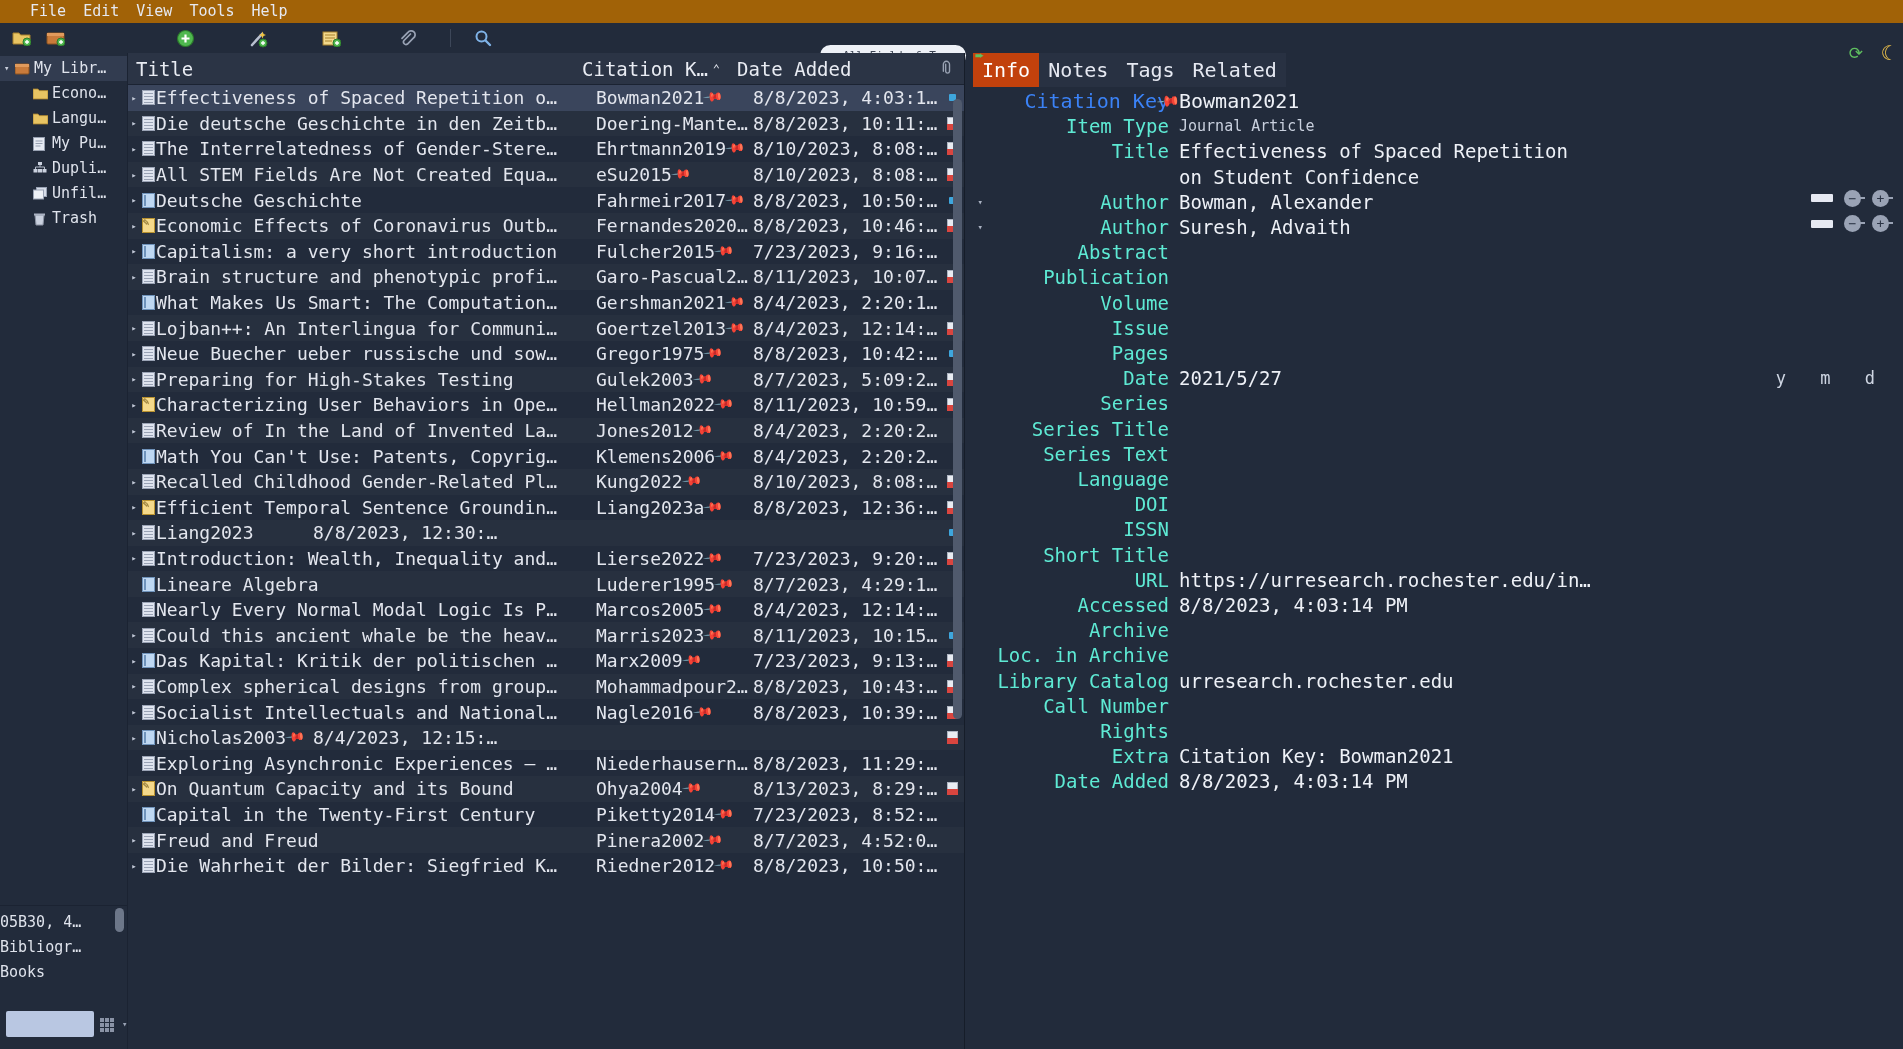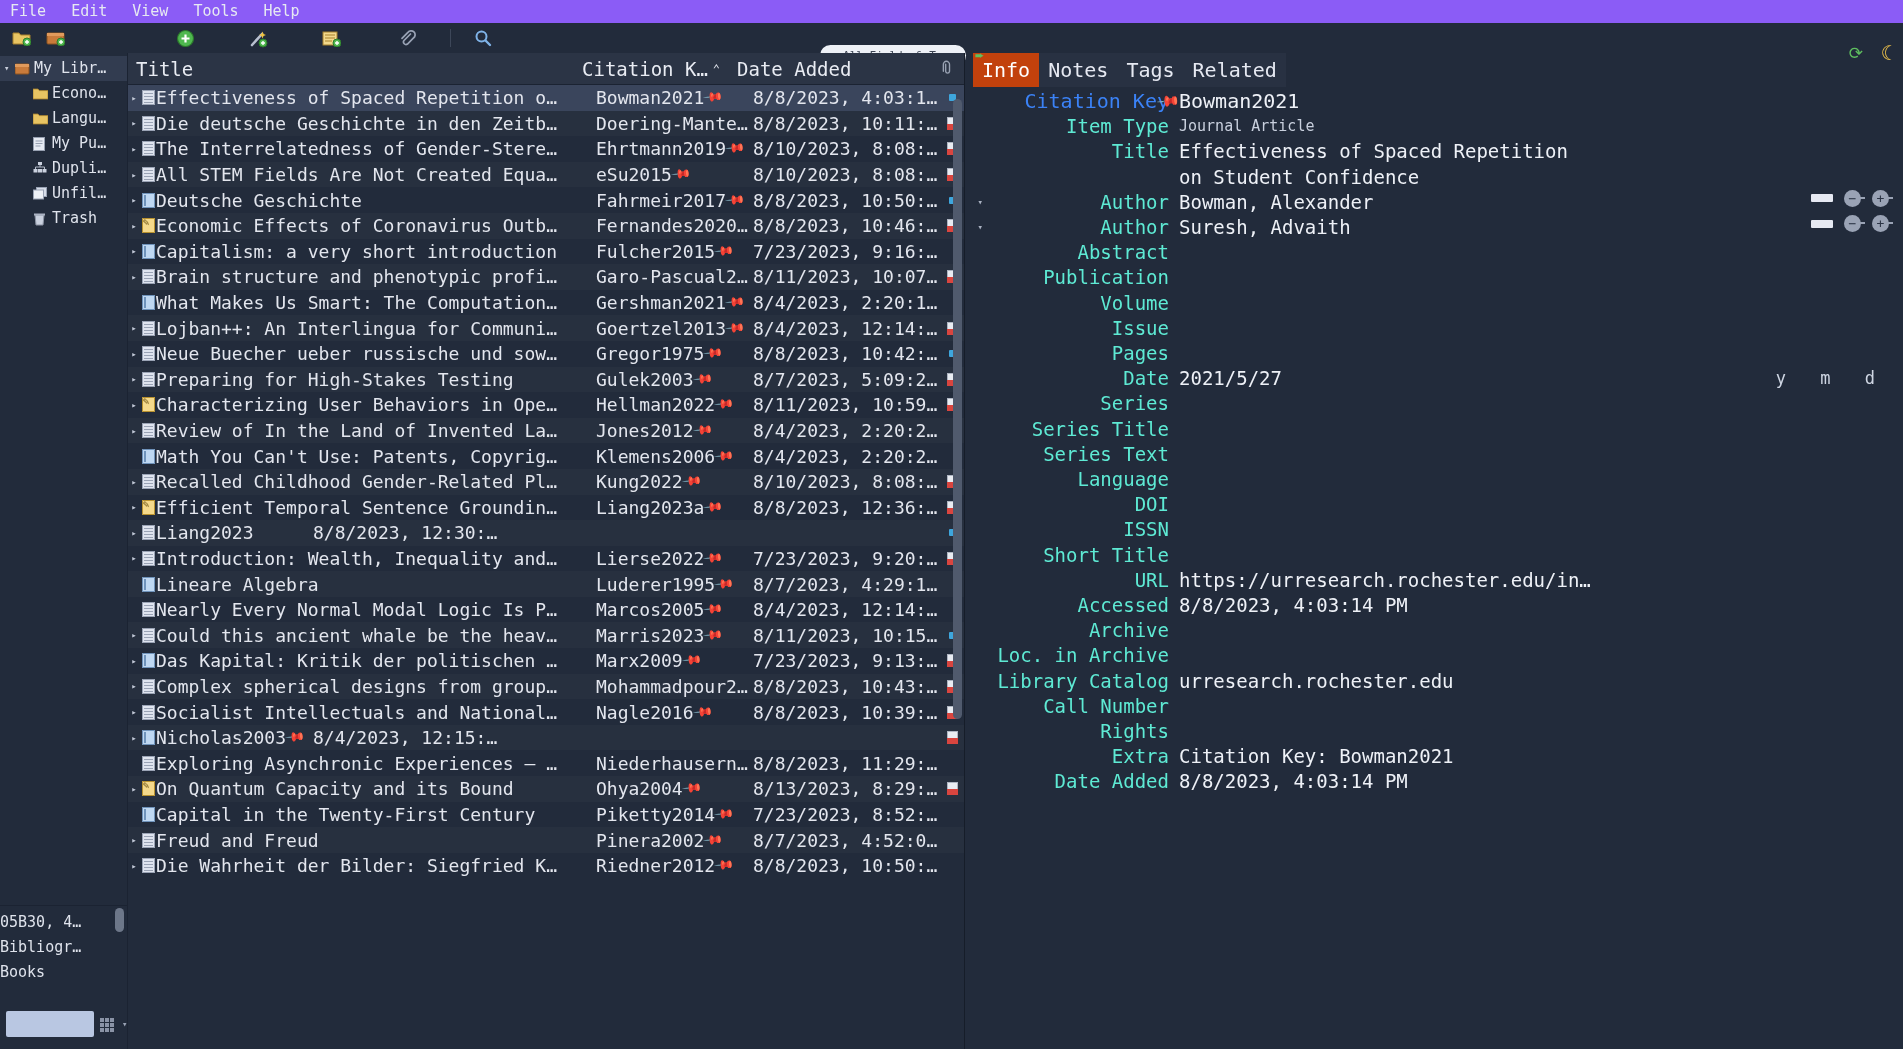--- a/index.html
+++ b/index.html
@@ -7,22 +7,22 @@
     width:1903px; height:1049px; overflow:hidden;
     background:#222b3b;
     font-family:"DejaVu Sans Mono","Liberation Mono",monospace;
     color:#e3e6ee;
     -webkit-font-smoothing:antialiased;
   }
   .app { width:1903px; height:1049px; display:flex; flex-direction:column; position:relative; }
 
   
   .menubar {
-    height:23px; background:#8b5cf6; display:flex; align-items:center;
-    padding-left:4px; gap:12px; flex:0 0 23px;
+    height:23px; background:#a16207; display:flex; align-items:center;
+    padding-left:24px; gap:4px; flex:0 0 23px;
   }
   .menubar .mi {
     font-size:15px; line-height:15px; color:#e6e9f2; padding:2px 7px 2px 6px;
     letter-spacing:0px; cursor:default; white-space:nowrap;
   }
 
   
   .toolbar {
     height:30px; background:#222b3b; display:flex; align-items:center;
     flex:0 0 30px; position:relative;

